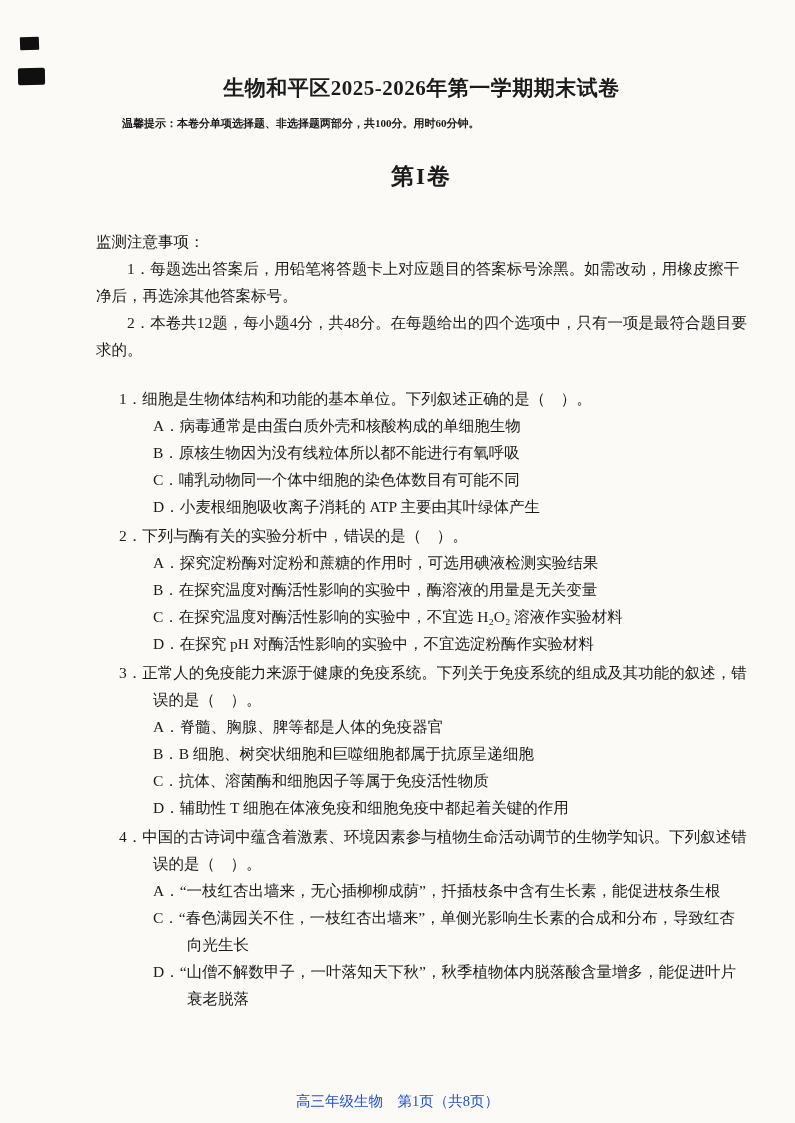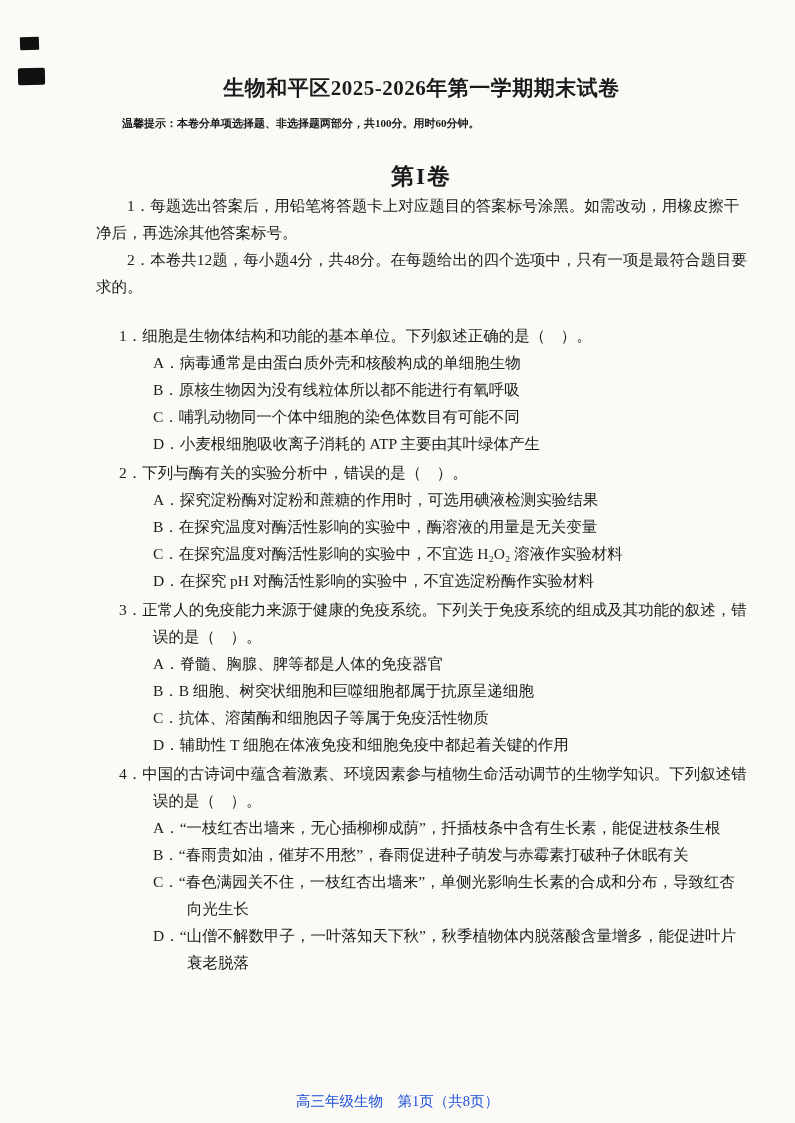--- a/index.html
+++ b/index.html
@@ -56,20 +56,21 @@
 <body>
 
 <div class="scan-mark mark-1"></div>
 <div class="scan-mark mark-2"></div>
 
 <div class="content">
   <div class="title">生物和平区2025-2026年第一学期期末试卷</div>
   <div class="tip">温馨提示：本卷分单项选择题、非选择题两部分，共100分。用时60分钟。</div>
   <div class="section-title">第I卷</div>
 
+  <div class="para notice-heading">监测注意事项：</div>
   <div class="para notice">1．每题选出答案后，用铅笔将答题卡上对应题目的答案标号涂黑。如需改动，用橡皮擦干净后，再选涂其他答案标号。</div>
   <div class="para notice">2．本卷共12题，每小题4分，共48分。在每题给出的四个选项中，只有一项是最符合题目要求的。</div>
 
   <div class="questions">
 
     <div class="question">
       <div class="para q-stem">1．细胞是生物体结构和功能的基本单位。下列叙述正确的是（　）。</div>
       <div class="para q-option">A．病毒通常是由蛋白质外壳和核酸构成的单细胞生物</div>
       <div class="para q-option">B．原核生物因为没有线粒体所以都不能进行有氧呼吸</div>
       <div class="para q-option">C．哺乳动物同一个体中细胞的染色体数目有可能不同</div>
@@ -88,21 +89,20 @@
       <div class="para q-stem">3．正常人的免疫能力来源于健康的免疫系统。下列关于免疫系统的组成及其功能的叙述，错误的是（　）。</div>
       <div class="para q-option">A．脊髓、胸腺、脾等都是人体的免疫器官</div>
       <div class="para q-option">B．B 细胞、树突状细胞和巨噬细胞都属于抗原呈递细胞</div>
       <div class="para q-option">C．抗体、溶菌酶和细胞因子等属于免疫活性物质</div>
       <div class="para q-option">D．辅助性 T 细胞在体液免疫和细胞免疫中都起着关键的作用</div>
     </div>
 
     <div class="question">
       <div class="para q-stem">4．中国的古诗词中蕴含着激素、环境因素参与植物生命活动调节的生物学知识。下列叙述错误的是（　）。</div>
       <div class="para q-option">A．“一枝红杏出墙来，无心插柳柳成荫”，扦插枝条中含有生长素，能促进枝条生根</div>
-      <div class="para q-option">B．“春雨贵如油，催芽不用愁”，春雨促进种子萌发与赤霉素打破种子休眠有关</div>
       <div class="para q-option">C．“春色满园关不住，一枝红杏出墙来”，单侧光影响生长素的合成和分布，导致红杏向光生长</div>
       <div class="para q-option">D．“山僧不解数甲子，一叶落知天下秋”，秋季植物体内脱落酸含量增多，能促进叶片衰老脱落</div>
     </div>
 
   </div>
 </div>
 
 <div class="footer">高三年级生物　第1页（共8页）</div>
 
 </body></html>

